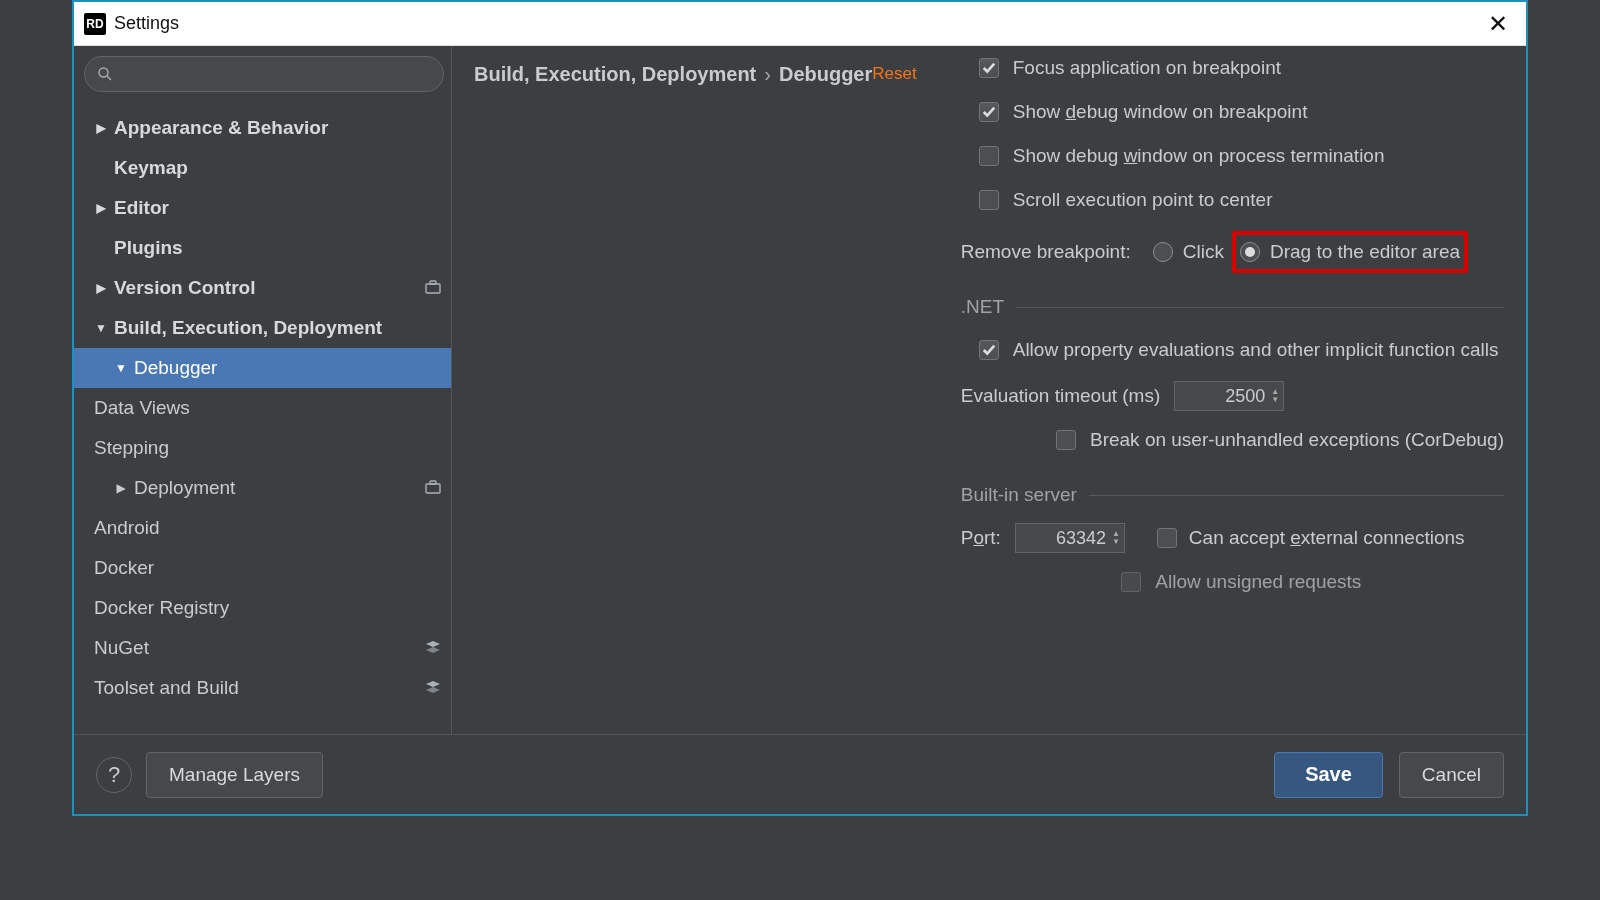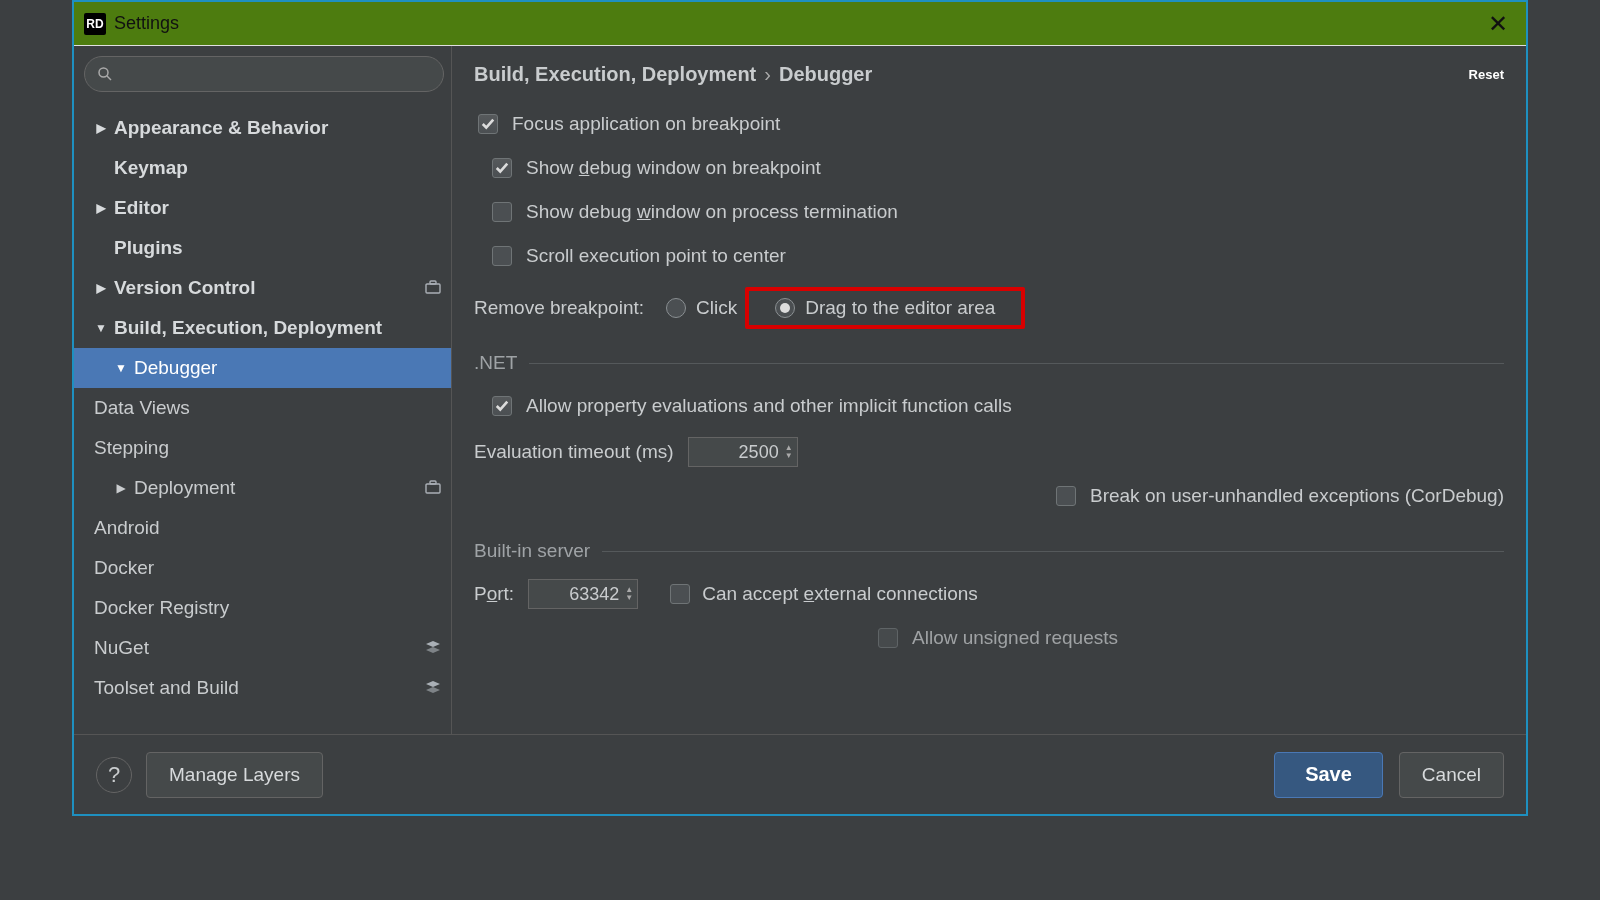--- a/index.html
+++ b/index.html
@@ -1,53 +1,53 @@
 <!DOCTYPE html>
 <html><head>
 <meta charset="utf-8">
 <style>
   * { box-sizing: border-box; margin: 0; padding: 0; }
   html, body { height: 100%; width: 100%; font-family: "Segoe UI", Arial, sans-serif; background: #3c3f41; }
   .window { width: 1456px; height: 816px; margin: 0 auto; background: #3c3f41; display: flex; flex-direction: column; border: 2px solid #1e90c0; position: relative; }
-  .titlebar { background: #4d7c0f; height: 44px; display: flex; align-items: center; padding: 0 10px; border-bottom: 1px solid #e0e0e0; }
+  .titlebar { background: #ffffff; height: 44px; display: flex; align-items: center; padding: 0 10px; border-bottom: 1px solid #e0e0e0; }
   .titlebar .app-icon { width: 22px; height: 22px; background: #000; color: #fff; font-weight: bold; font-size: 12px; display: flex; align-items: center; justify-content: center; margin-right: 8px; border-radius: 2px; }
   .titlebar .title { font-size: 18px; color: #111; flex: 1; }
   .titlebar .close { font-size: 24px; color: #111; cursor: pointer; padding: 0 8px; }
   .body { flex: 1; display: flex; min-height: 0; }
   .sidebar { width: 378px; background: #3c3f41; display: flex; flex-direction: column; border-right: 1px solid #555; }
   .search-wrap { padding: 10px; }
   .search { width: 360px; height: 36px; background: #45494a; border: 1px solid #646464; border-radius: 18px; display: flex; align-items: center; padding: 0 12px; }
   .search svg { width: 16px; height: 16px; fill: #aaa; }
   .tree { flex: 1; overflow-y: auto; padding-top: 6px; position: relative; }
   .tree::-webkit-scrollbar { width: 10px; }
   .tree::-webkit-scrollbar-thumb { background: #5a5d5f; border-radius: 5px; }
   .tree-item { height: 40px; display: flex; align-items: center; color: #c9ccce; font-size: 19px; cursor: pointer; padding-right: 10px; }
   .tree-item.bold { font-weight: 600; color: #d7dadc; }
   .tree-item.selected { background: #4a78b5; color: #fff; }
   .tree-item .arrow { width: 14px; display: inline-flex; justify-content: center; margin-right: 6px; font-size: 12px; }
   .tree-item .label { flex: 1; white-space: nowrap; overflow: hidden; text-overflow: ellipsis; }
   .tree-item .icon { font-size: 14px; color: #aab0b6; margin-left: 6px; }
   .pad-1 { padding-left: 20px; }
   .pad-2 { padding-left: 40px; }
   .pad-3 { }
-  .content { flex: 1; display: flex; flex-direction: column; min-width: 0; }
+  .content { flex: 1; display: flex; flex-direction: row; min-width: 0; }
   .content-header { height: 56px; display: flex; align-items: center; padding: 0 22px; }
   .crumbs { flex: 1; color: #c9ccce; font-size: 20px; font-weight: 600; }
   .crumbs .sep { margin: 0 8px; color: #aaa; font-weight: normal; }
-  .reset { color: #ffffff; font-size: 13px; cursor: pointer; font-weight: 700; }
+  .reset { color: #f97316; font-size: 17px; cursor: pointer; font-weight: 400; }
   .scroll-area { flex: 1; overflow-y: auto; padding: 0 22px 10px 22px; position: relative; }
   .opt-row { display: flex; align-items: center; min-height: 44px; color: #c9ccce; font-size: 19px; }
   .checkbox { width: 20px; height: 20px; border: 1px solid #6f7476; border-radius: 3px; margin-right: 14px; display: inline-flex; align-items: center; justify-content: center; background: #4b4f52; flex-shrink: 0; }
   .checkbox.checked { background: linear-gradient(#56595b,#4b4f52); }
   .checkbox.checked svg { width: 14px; height: 14px; stroke: #dcdcdc; stroke-width: 3; fill: none; }
   .radio { width: 20px; height: 20px; border: 1px solid #8a8f92; border-radius: 50%; margin-right: 10px; display: inline-flex; align-items: center; justify-content: center; background: #4b4f52; flex-shrink: 0; }
   .radio.checked::after { content: ""; width: 10px; height: 10px; border-radius: 50%; background: #dcdcdc; }
   .radio-group { display: flex; align-items: center; }
   .radio-wrap { display: flex; align-items: center; padding: 4px 8px; border-radius: 3px; }
-  .highlight-box { border: 4px solid #d90000; padding: 6px 26px; border-radius: 2px; }
+  .highlight-box { border: 4px solid #d90000; padding: 6px 4px; border-radius: 2px; }
   .section-title { color: #9fa3a6; font-size: 19px; margin-top: 22px; margin-bottom: 2px; display: flex; align-items: center; }
   .section-title .line { flex: 1; height: 1px; background: #55595b; margin-left: 12px; }
   .inline-label { margin-right: 14px; }
   .number-input { width: 110px; height: 30px; background: #45494a; border: 1px solid #646464; display: flex; align-items: center; padding: 0 4px 0 8px; color: #c9ccce; font-size: 18px; }
   .number-input .val { flex: 1; text-align: right; }
   .spinner { display: flex; flex-direction: column; margin-left: 6px; }
   .spinner div { font-size: 8px; line-height: 8px; color: #aaa; cursor: pointer; }
   .u { text-decoration: underline; }
   .footer { height: 80px; background: #3c3f41; border-top: 1px solid #555; display: flex; align-items: center; padding: 0 22px; }
   .help-btn { width: 36px; height: 36px; border: 1px solid #646464; border-radius: 50%; display: flex; align-items: center; justify-content: center; color: #c9ccce; font-size: 22px; margin-right: 14px; cursor: pointer; }
@@ -161,21 +161,21 @@
     <div class="content">
       <div class="content-header">
         <div class="crumbs">
           <span>Build, Execution, Deployment</span><span class="sep">›</span><span>Debugger</span>
         </div>
         <div class="reset">Reset</div>
       </div>
 
       <div class="scroll-area">
 
-        <div class="opt-row" style="margin-left:4px;align-items:center;">
+        <div class="opt-row" style="margin-left:18px;align-items:center;">
           <span class="checkbox checked">
               <svg viewBox="0 0 16 16">
                 <polyline points="2,8 6,12 14,3"></polyline>
               </svg>
             </span>
           <span>Focus application on breakpoint</span>
         </div>
         <div class="opt-row" style="margin-left:18px;">
           <span class="checkbox checked">
               <svg viewBox="0 0 16 16">

